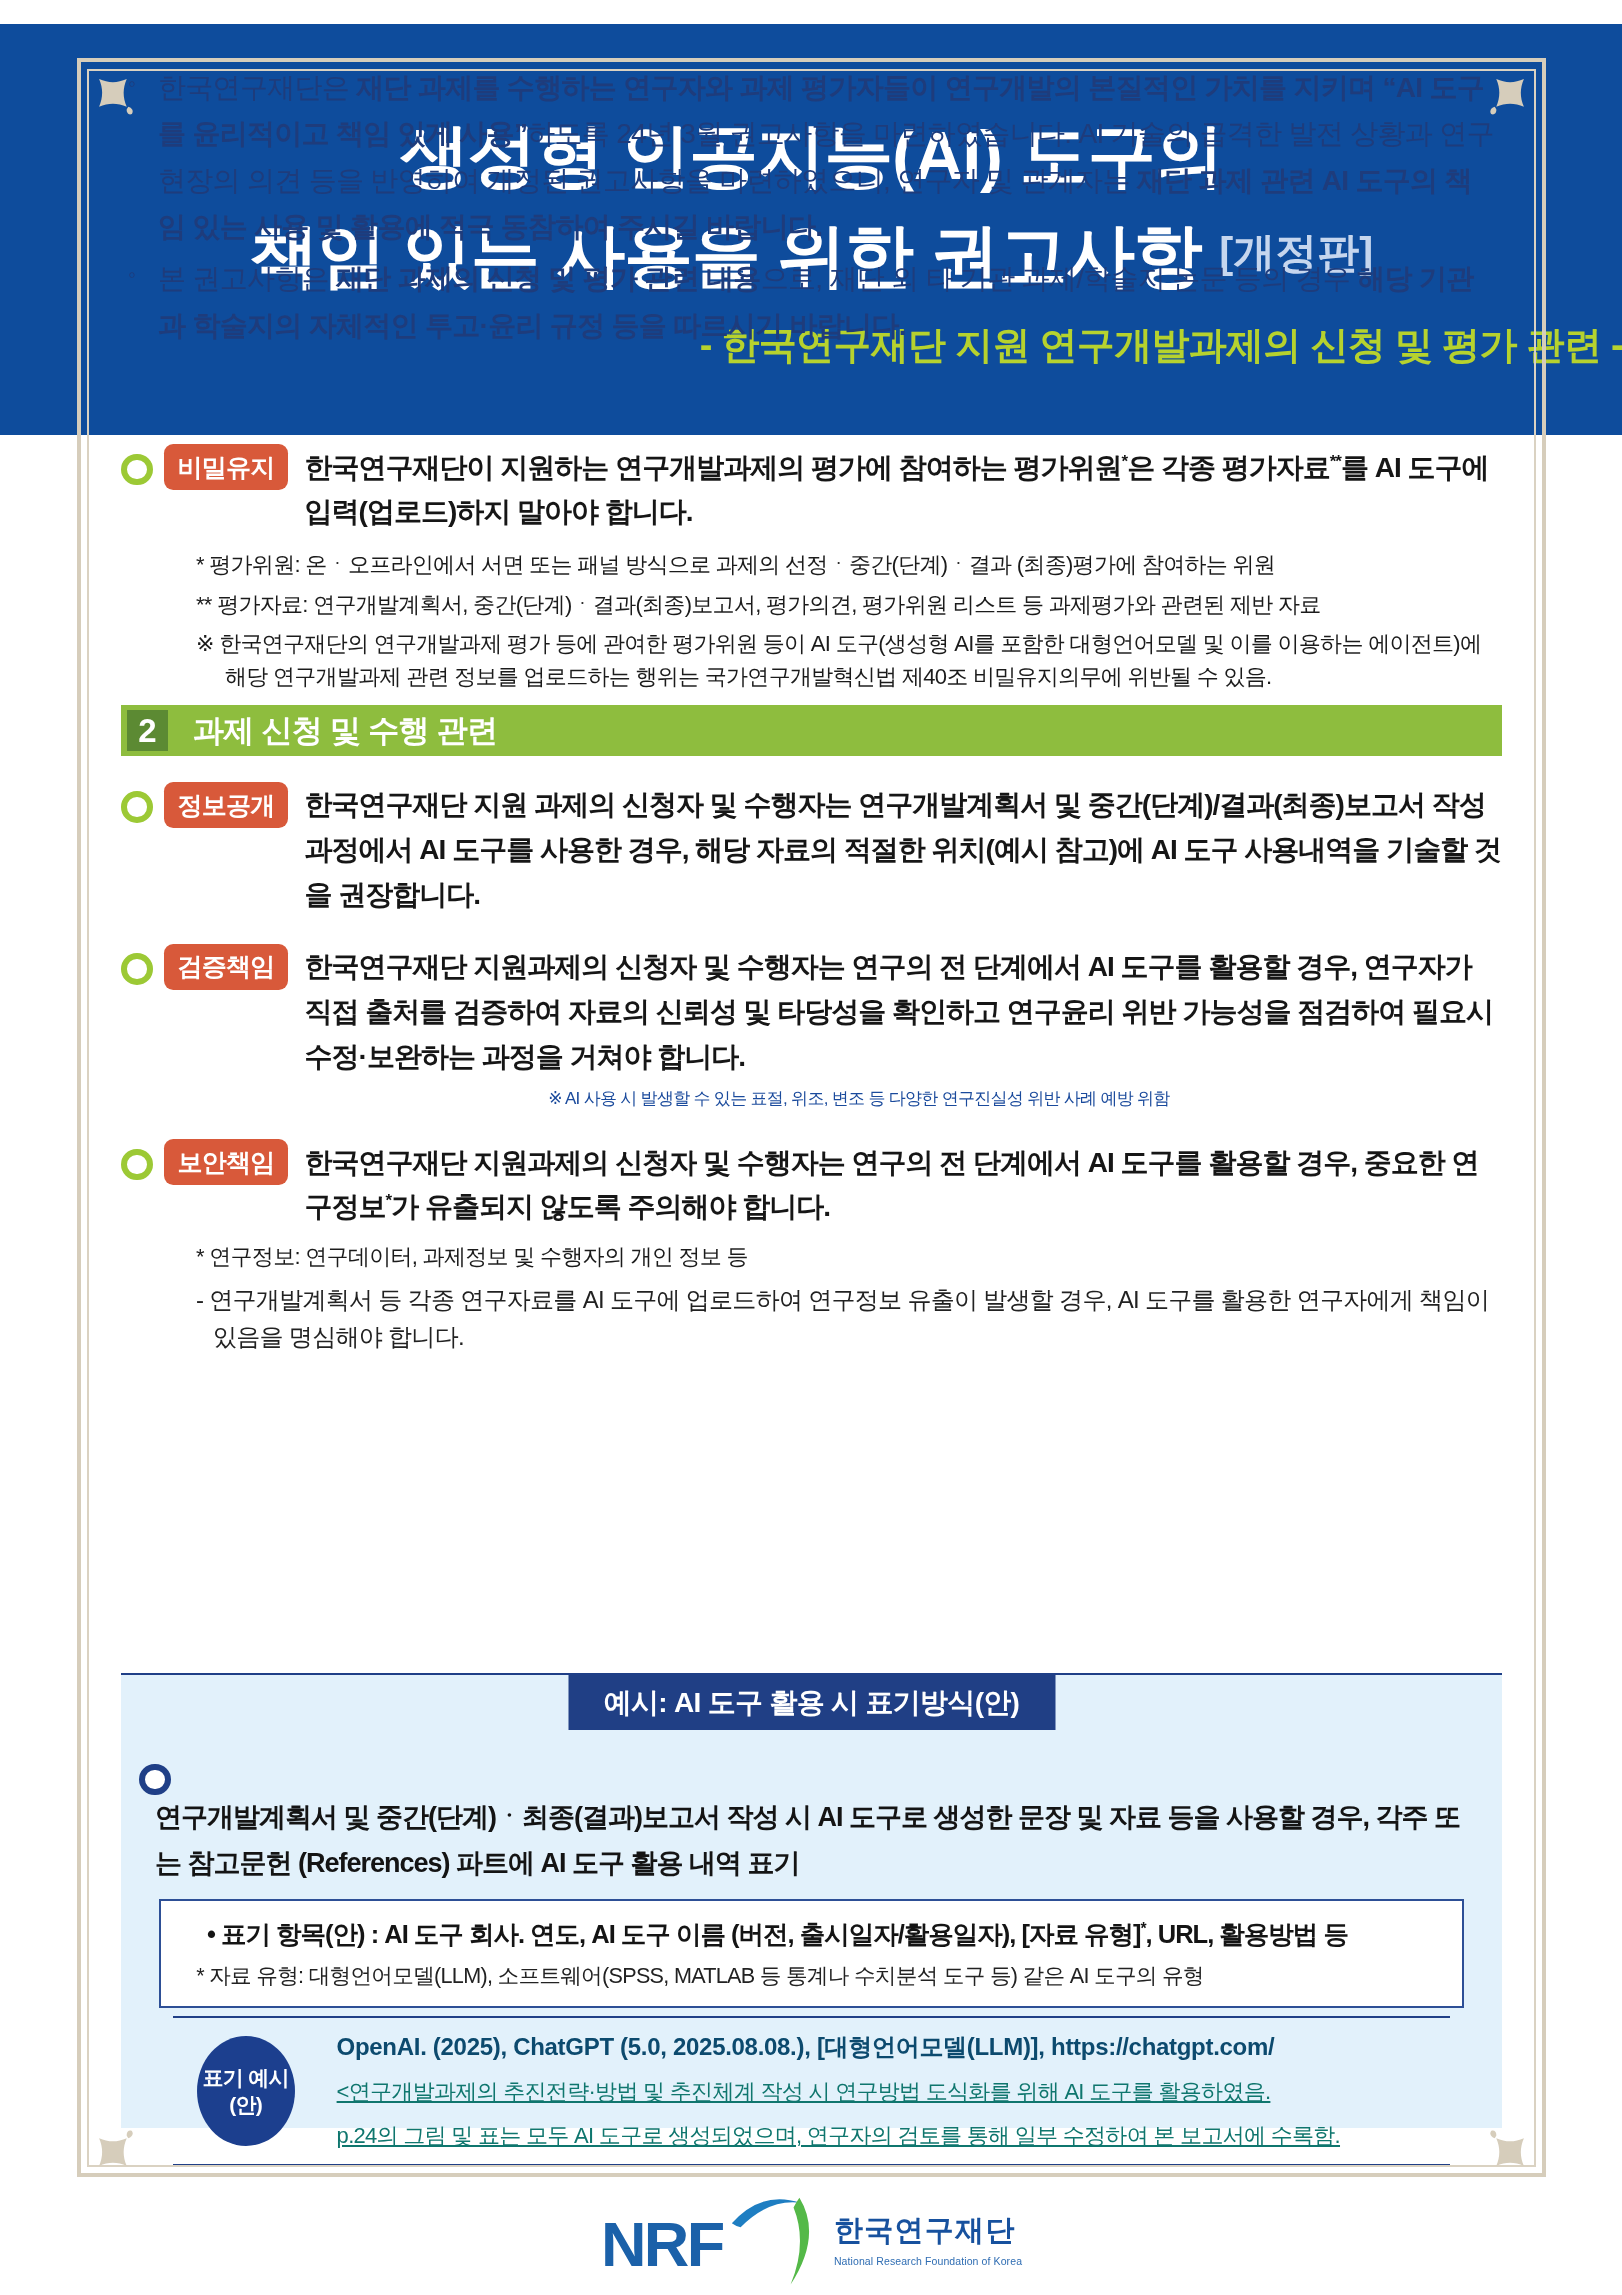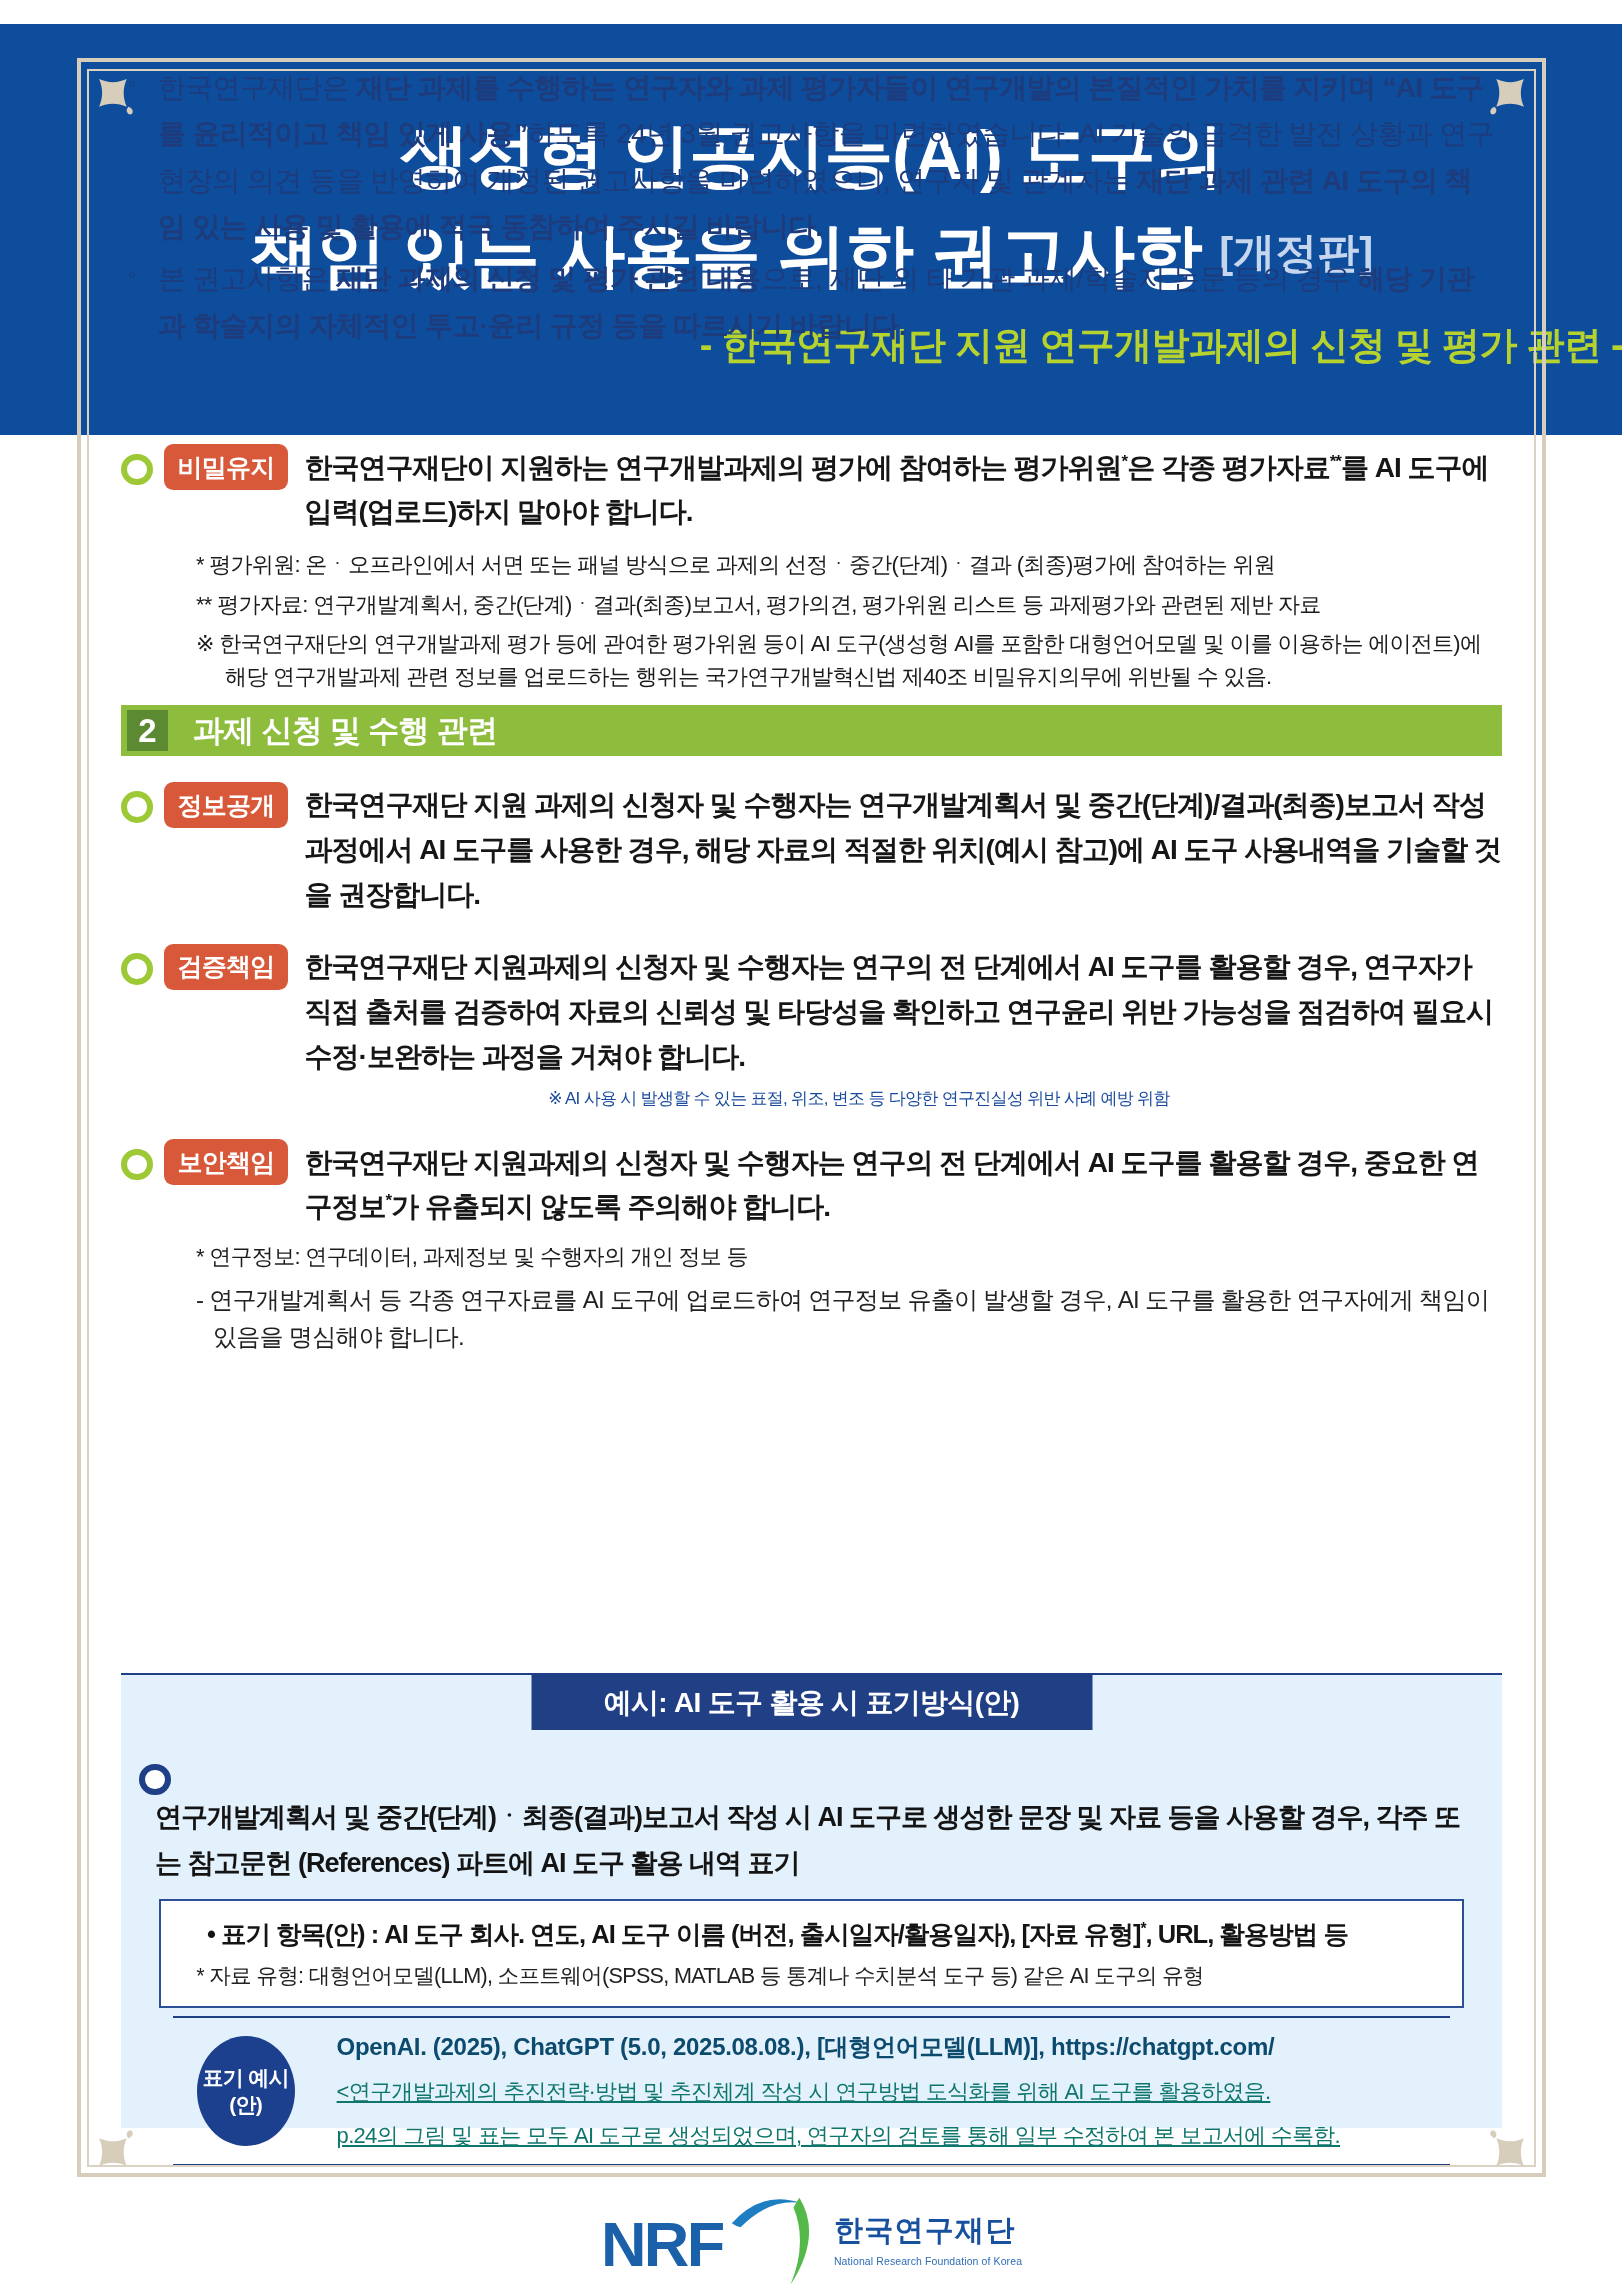--- a/index.html
+++ b/index.html
@@ -50,21 +50,21 @@
   .hang{padding-left:29px;text-indent:-29px;}
   .note-blue{margin:7.9px 121px 0 216px;font-size:17px;font-weight:400;color:#1a4a9c;letter-spacing:-0.7px;text-align:center;}
   .fn-single{margin:11.8px 121px 0 196px;font-size:22px;color:#1b1b1b;letter-spacing:-0.7px;}
   .dash-note{margin:9.2px 121px 0 196px;font-size:24px;color:#222;line-height:1.55;letter-spacing:-0.7px;padding-left:17px;text-indent:-17px;}
   
   .panel{
     position:absolute;left:121px;right:121px;top:1673px;height:453px;
     background:#e2f1fb;border-top:2.6px solid #1f3f87;
   }
   .tab{
-    position:absolute;left:50%;transform:translateX(-50%);top:0;width:561px;height:55px;
+    position:absolute;left:50%;transform:translateX(-50%);top:0;width:487px;height:55px;
     background:#203f85;color:#fff;font-size:28px;font-weight:800;letter-spacing:-0.7px;
     display:flex;align-items:center;justify-content:center;
   }
   .p-bullet{display:flex;align-items:flex-start;margin:81px 39px 0 18.3px;flex-direction:column;}
   .p-bullet .ring{border-color:#1f3f87;margin-top:7.9px;}
   .p-bullet .btext{font-size:27px;font-weight:800;color:#141414;line-height:1.7;letter-spacing:-1px;margin-left:15.7px;}
   .p-box{margin:11.8px 38px 0 38px;background:#ffffff;border:2px solid #2d4f96;padding:15.7px 26px 15.7px 26px;}
   .p-box .line1{font-size:25.5px;font-weight:800;color:#141414;letter-spacing:-1px;margin-left:20px;}
   .p-box .line1 sup{font-size:15.7px;}
   .p-box .line2{font-size:21.6px;color:#222;margin-top:9.2px;padding-left:9.2px;letter-spacing:-0.7px;}

